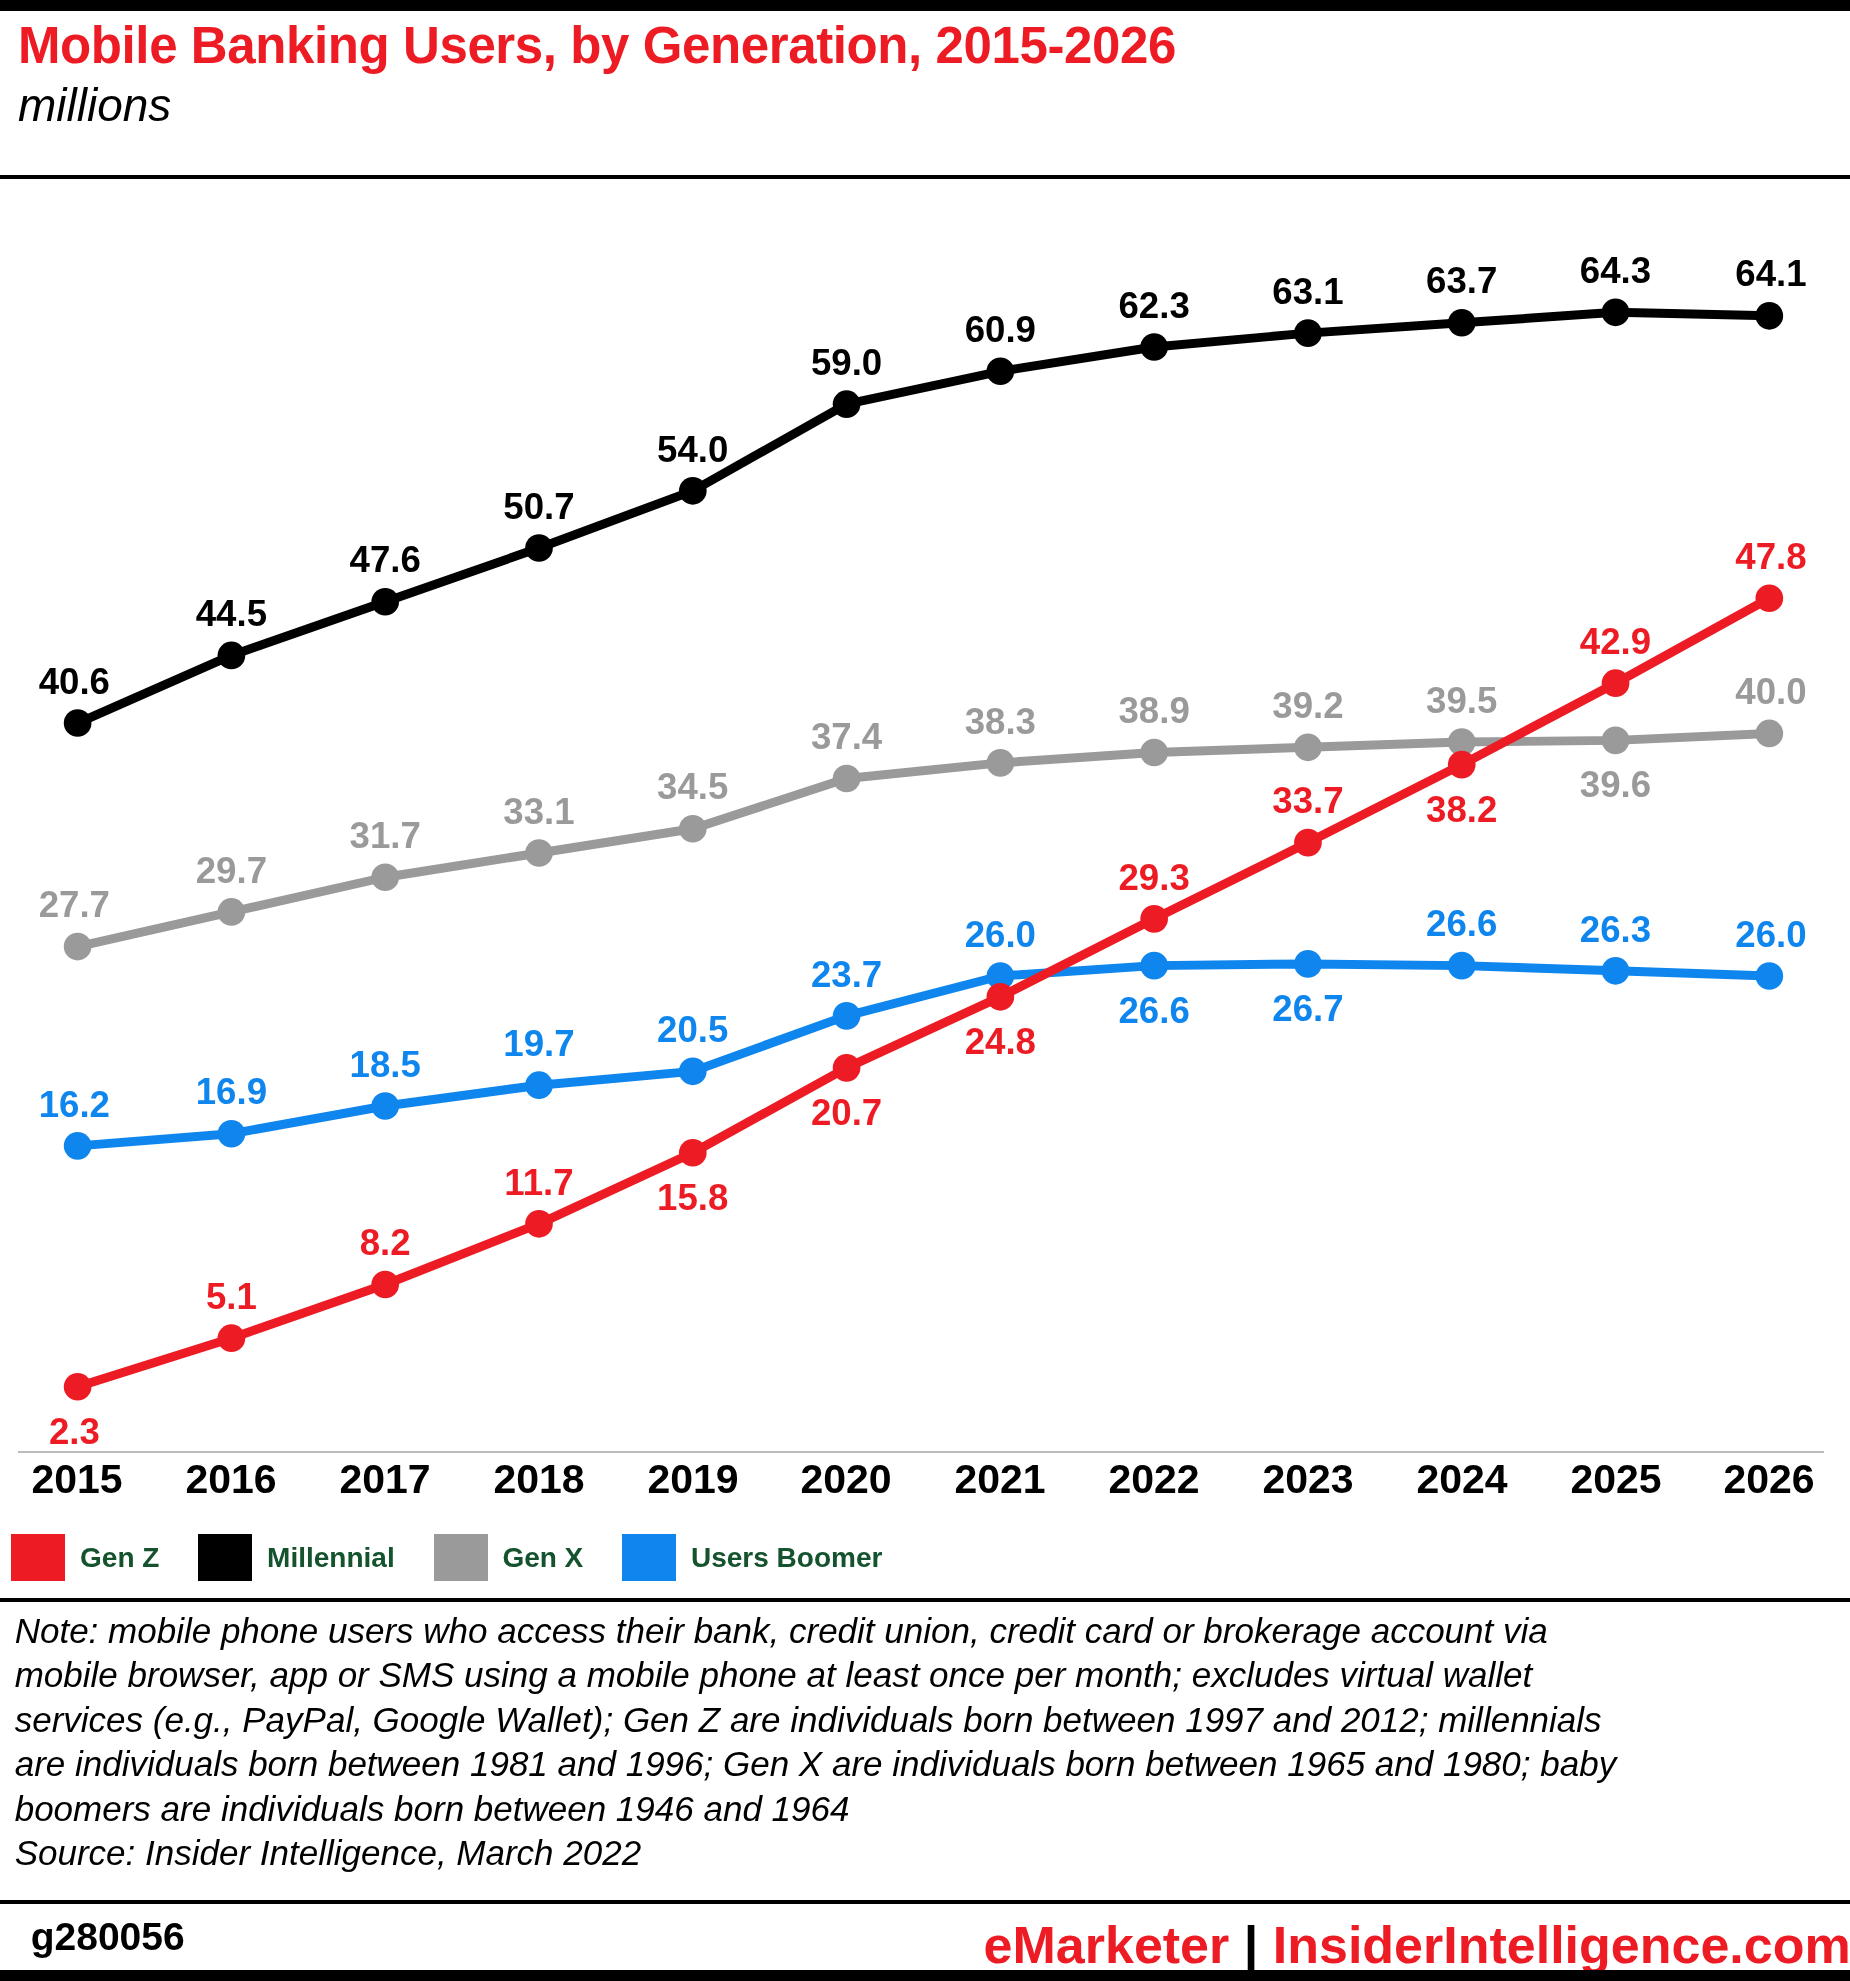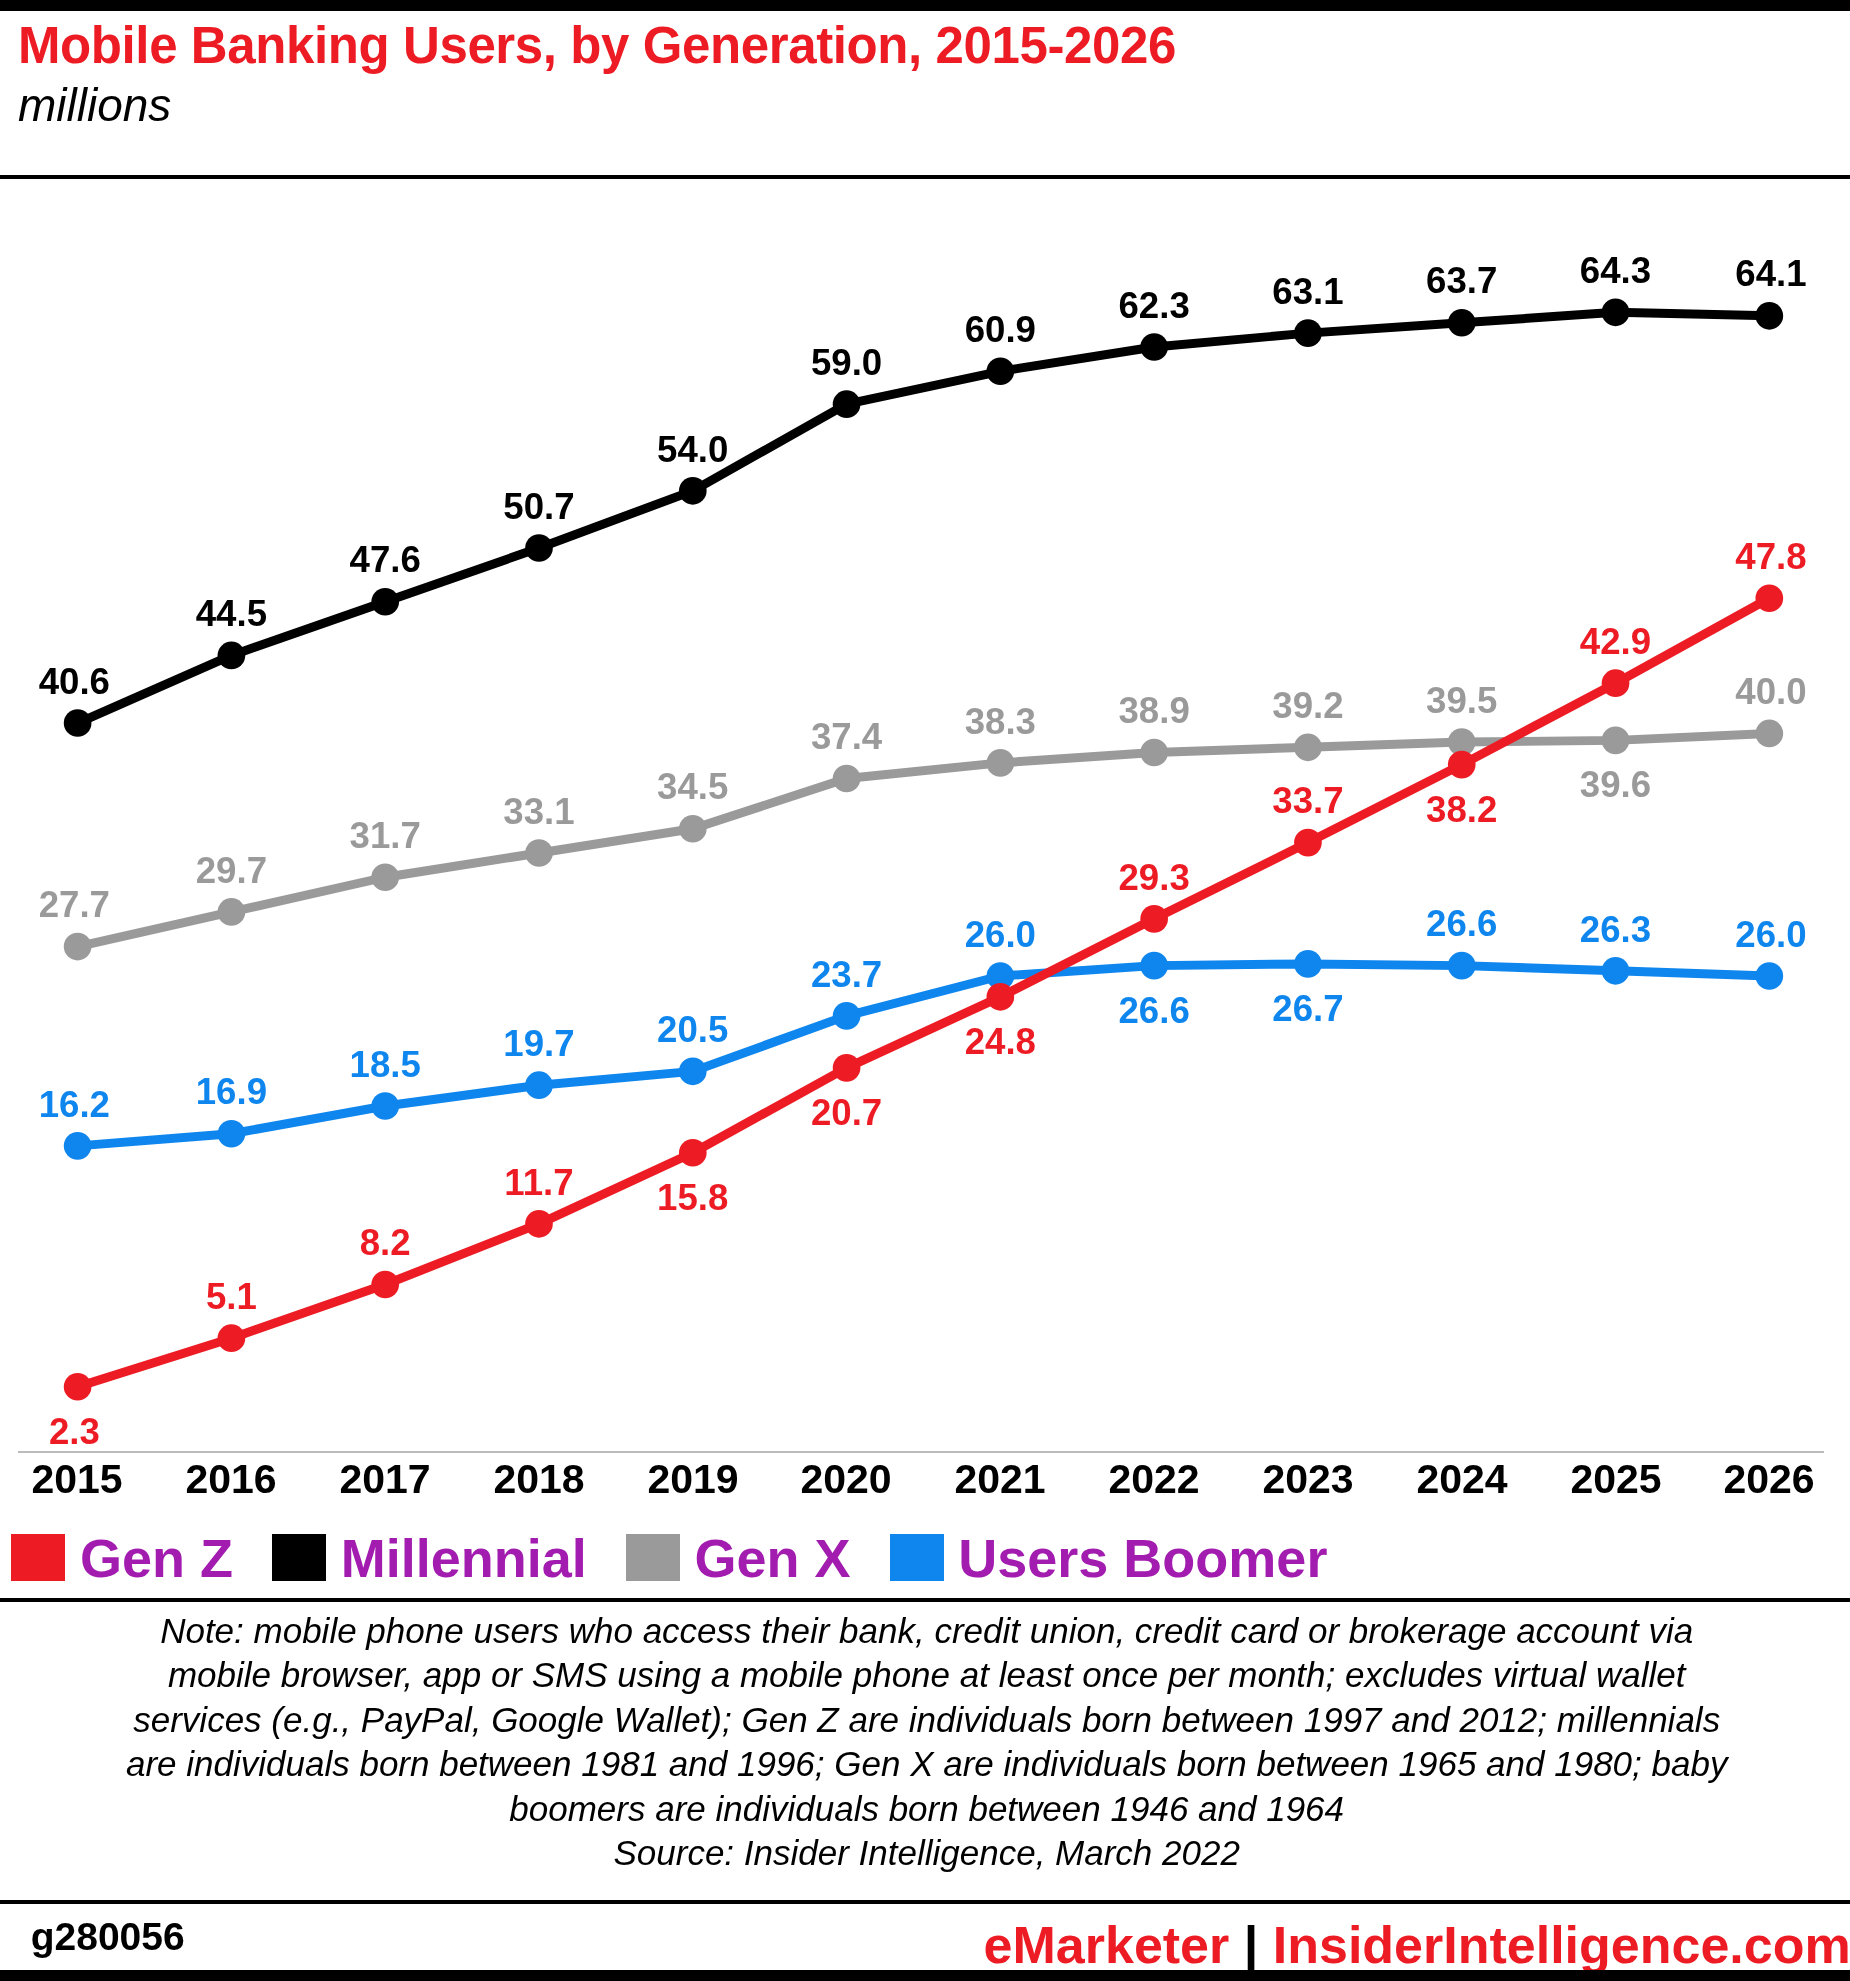--- a/index.html
+++ b/index.html
@@ -96,42 +96,42 @@
   .legend-item {
     display: flex;
     align-items: center;
     margin-right: 39px;
   }
   .legend-swatch {
     width: 54px; height: 47px;
     margin-right: 14.7px;
   }
   .legend-label {
-    font-size: 54px;
-    font-weight: bold;
-    color: #a21caf;
+    font-size: 28px;
+    font-weight: bold;
+    color: #14532d;
     white-space: nowrap;
   }
   .legend-rule {
     position: absolute;
     left: 0; top: 1598px;
     width: 1851px; height: 4.1px;
     background: #000;
   }
   
   .note {
     position: absolute;
     left: 14.7px; top: 1609px;
     width: 1824px;
     font-size: 35px;
     font-style: italic;
     line-height: 1.27;
     color: #000;
   }
-  .note p { margin: 0; text-align: center; }
+  .note p { margin: 0; }
   .bottom-rule {
     position: absolute;
     left: 0; top: 1900px;
     width: 1851px; height: 4.1px;
     background: #000;
   }
   .footer {
     position: absolute;
     left: 16px; top: 1904px;
     width: 1851px; height: 65px;

